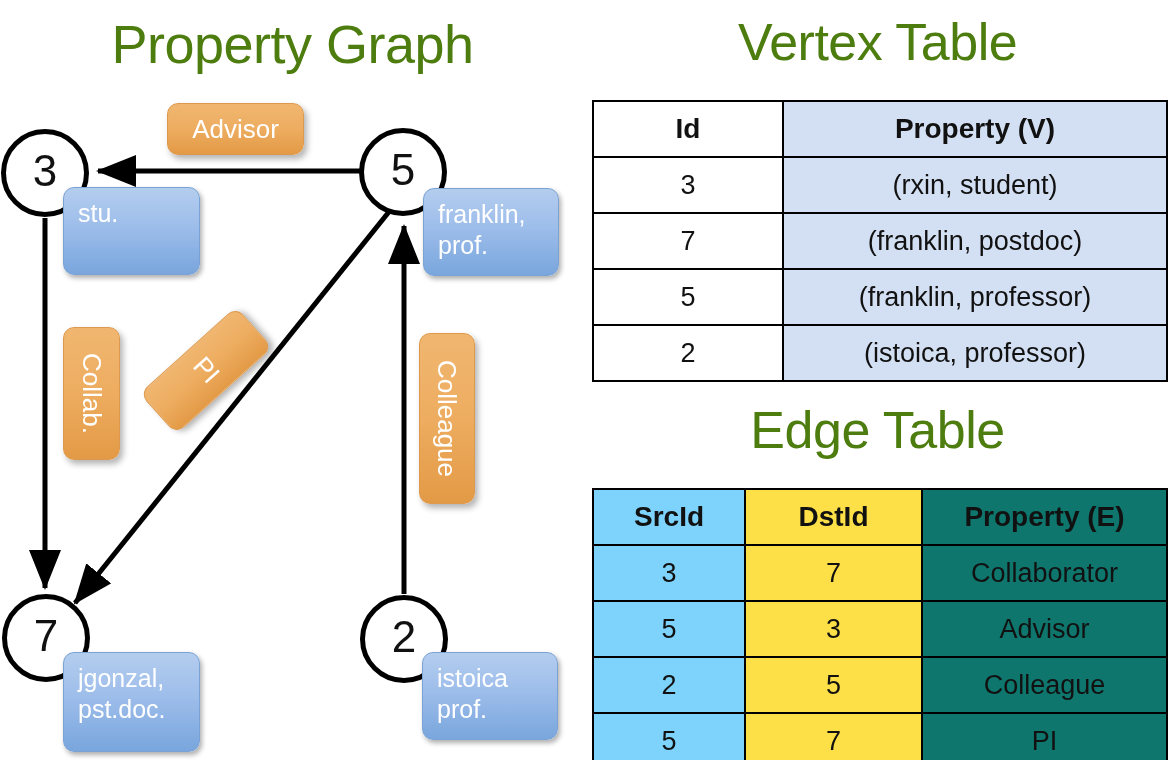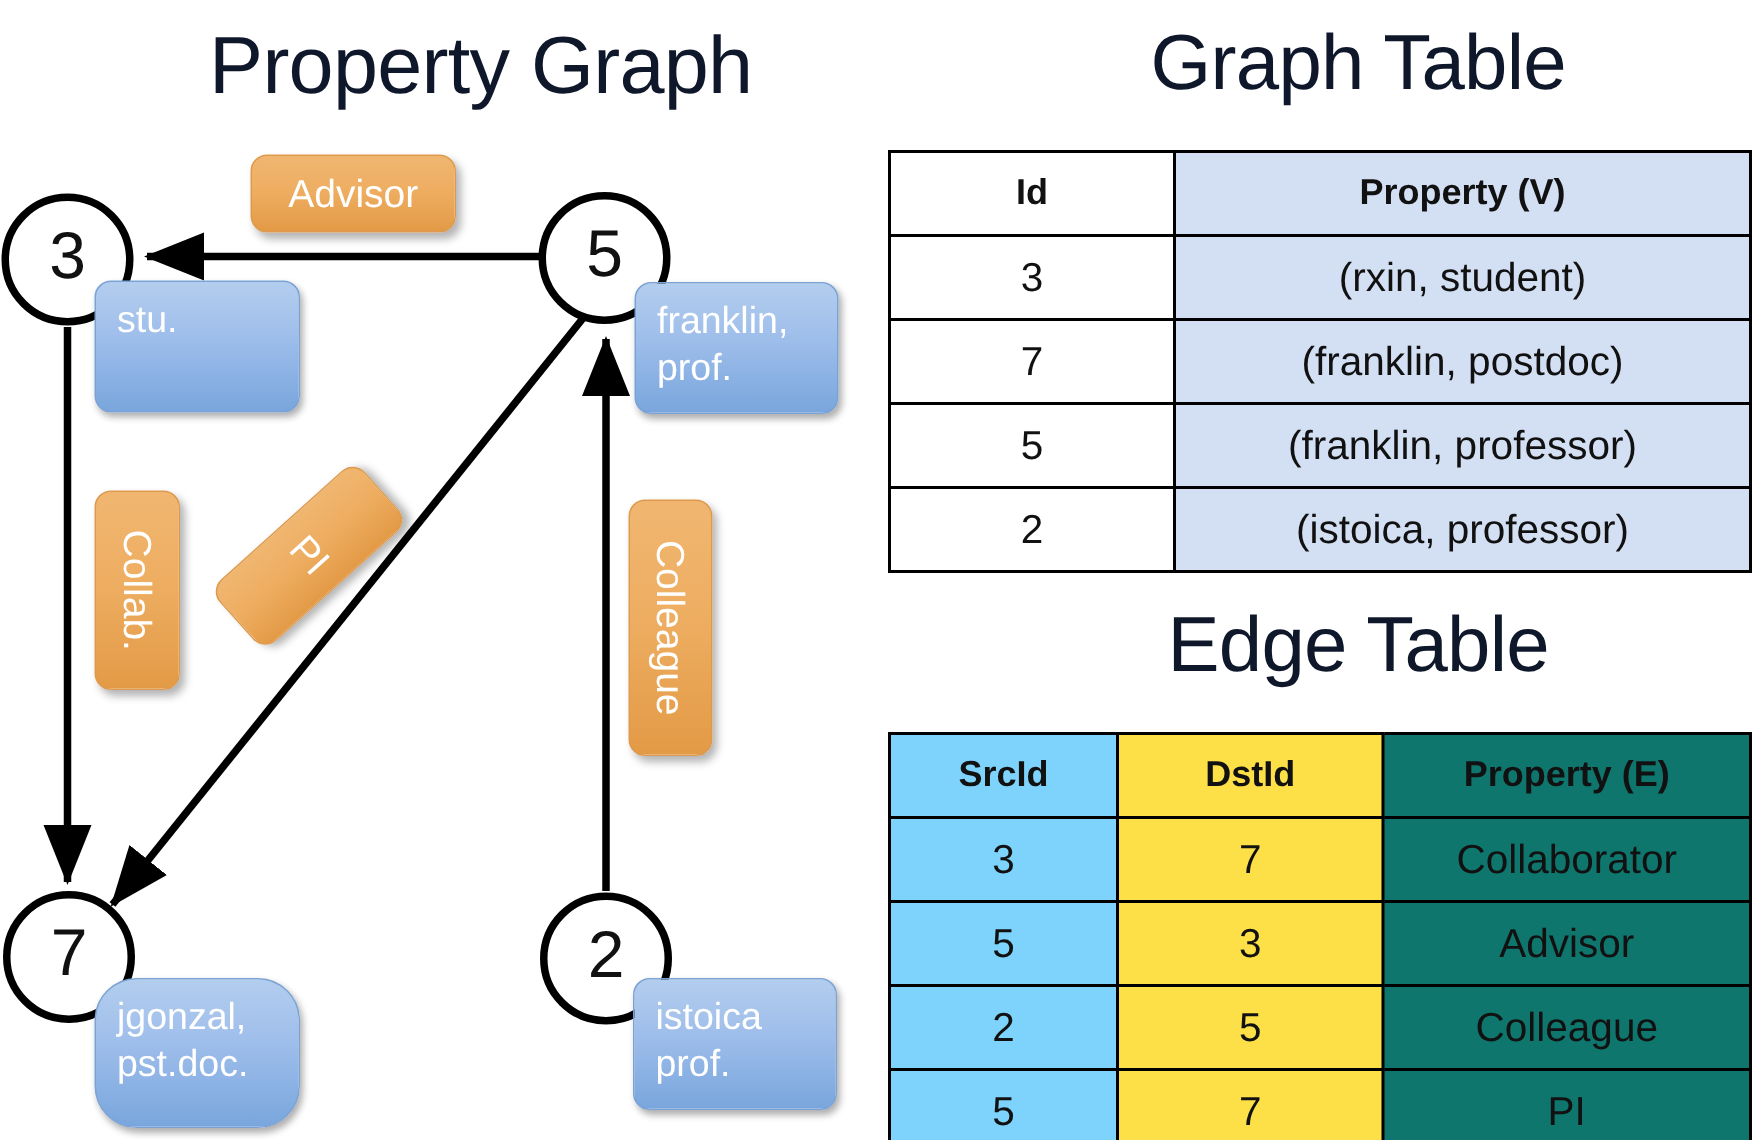--- a/index.html
+++ b/index.html
@@ -14,24 +14,23 @@
     overflow: hidden;
     font-family: "Liberation Sans", sans-serif;
     color: #000;
   }
 
   
   .panel-title {
     position: absolute;
     font-family: "Liberation Sans", sans-serif;
     font-weight: 300;
-    color: #0f172a;
+    color: #4d7c0f;
     white-space: nowrap;
     letter-spacing: -0.5px;
-    margin-left: 28px;
   }
   #title-property-graph {
     left: 0; top: 14px;
     width: 585px;
     text-align: center;
     font-size: 54px;
     line-height: 60px;
   }
   #title-vertex-table {
     left: 585px; top: 12px;
@@ -129,21 +128,21 @@
   .data-table td, .data-table th {
     border: 2px solid #000;
     text-align: center;
     font-weight: 300;
     font-size: 27px;
     color: #111;
     padding: 0;
   }
   .data-table th {
     font-weight: 700;
-    font-size: 24px;
+    font-size: 28px;
     margin-top: 21px;
   }
 
   #vertex-table { left: 592px; top: 100px; width: 576px; }
   #vertex-table th, #vertex-table td { height: 54px; }
   #vertex-table .col-id  { width: 188px; background: #ffffff; }
   #vertex-table .col-prop { background: #d3dff2; }
 
   #edge-table { left: 592px; top: 488px; width: 576px; }
   #edge-table th, #edge-table td { height: 54px; }
@@ -187,21 +186,21 @@
     <span>2</span>
   </div>
 
   <div class="prop-box" style="left:63px; top:187px; width:137px; height:88px;">
     <div>stu.</div>
   </div>
   <div class="prop-box" style="left:423px; top:188px; width:136px; height:88px;">
     <div>franklin,</div>
     <div>prof.</div>
   </div>
-  <div class="prop-box" style="left:63px; top:652px; width:137px; height:100px;border-radius:28px;">
+  <div class="prop-box" style="left:63px; top:652px; width:137px; height:100px;">
     <div>jgonzal,</div>
     <div>pst.doc.</div>
   </div>
   <div class="prop-box" style="left:422px; top:652px; width:136px; height:88px;">
     <div>istoica</div>
     <div>prof.</div>
   </div>
 
   <div class="edge-label" style="left:167px; top:103px; width:137px; height:52px;">
     <span>Advisor</span>
@@ -213,21 +212,21 @@
 
   <div class="edge-label diag" style="left:141px; top:343px; width:130px; height:55px;">
     <span>PI</span>
   </div>
 
   <div class="edge-label vertical" style="left:419px; top:333px; width:56px; height:171px;">
     <span>Colleague</span>
   </div>
 </div>
 
-<div class="panel-title" id="title-vertex-table">Graph Table</div>
+<div class="panel-title" id="title-vertex-table">Vertex Table</div>
 
 <table class="data-table" id="vertex-table">
   <thead>
     <tr>
       <th class="col-id">Id</th>
       <th class="col-prop">Property (V)</th>
     </tr>
   </thead>
   <tbody>
     <tr>

